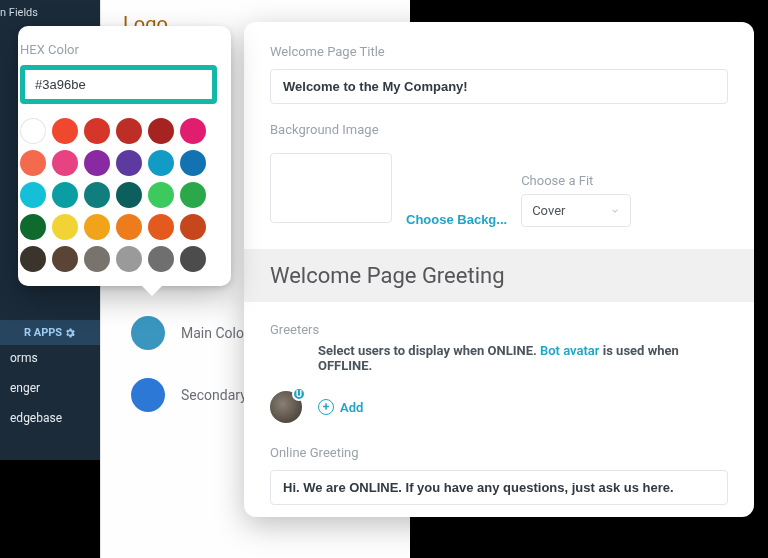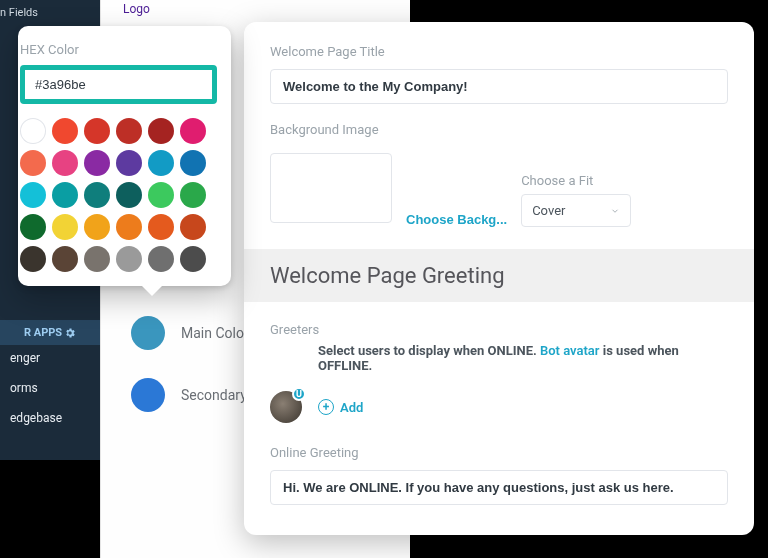--- a/index.html
+++ b/index.html
@@ -53,24 +53,24 @@
       position: absolute;
       left: 100px;
       top: 0;
       width: 310px;
       height: 558px;
       background: #fefefe;
       border-left: 1px solid #e5e5e5;
     }
     .mid-panel .logo-label {
       position: absolute;
-      top: 2px;
+      top: 12px;
       left: 22px;
-      color: #4c1d95;
-      font-size: 12px;
+      color: #a16207;
+      font-size: 20px;
     }
     .color-row {
       display: flex;
       align-items: center;
       gap: 16px;
       padding-left: 30px;
     }
     .mid-panel .main-color-row { position: absolute; top: 316px; }
     .mid-panel .secondary-row { position: absolute; top: 378px; }
     .color-dot {
@@ -124,21 +124,21 @@
     .swatch.white { box-shadow: inset 0 0 0 1px #e2e5ea; }
     .main-panel {
       position: absolute;
       left: 244px;
       top: 22px;
       width: 510px;
       background: #fff;
       border-radius: 12px;
       box-shadow: 0 8px 30px rgba(0,0,0,0.25);
       z-index: 10;
-      padding-bottom: 30px;
+      padding-bottom: 12px;
     }
     .section-pad { padding: 22px 26px 0 26px; }
     .form-row { display: flex; gap: 16px; }
     .form-col { flex: 1; }
     .field-label {
       color: #9aa3aa;
       font-size: 13px;
       margin-bottom: 10px;
       display: block;
     }
@@ -263,22 +263,22 @@
 
 <div class="dark-sidebar">
   <div class="n-fields">n Fields</div>
   <div class="apps-header">
     <span>R APPS</span>
     <svg class="gear" viewBox="0 0 24 24" fill="#9dccf0">
         <path d="M19.4 13a7.5 7.5 0 0 0 .1-1 7.5 7.5 0 0 0-.1-1l2-1.6-2-3.4-2.4 1a7.4 7.4 0 0 0-1.7-1L15 3h-4l-.3 2.5a7.4 7.4 0 0 0-1.7 1l-2.4-1-2 3.4L6.6 11a7.5 7.5 0 0 0-.1 1 7.5 7.5 0 0 0 .1 1l-2 1.6 2 3.4 2.4-1a7.4 7.4 0 0 0 1.7 1L11 21h4l.3-2.5a7.4 7.4 0 0 0 1.7-1l2.4 1 2-3.4ZM12 15.5A3.5 3.5 0 1 1 15.5 12 3.5 3.5 0 0 1 12 15.5Z"></path>
       </svg>
   </div>
   <div class="item-list">
+    <div class="item">orms</div>
     <div class="item">enger</div>
-    <div class="item">orms</div>
     <div class="item">edgebase</div>
   </div>
 </div>
 
 <div class="mid-panel">
   <div class="logo-label">Logo</div>
   <div class="color-row main-color-row">
     <span class="color-dot" id="main-dot" style="background: rgb(58, 150, 190);"></span>
     <span class="color-label">Main Color</span>
   </div>

